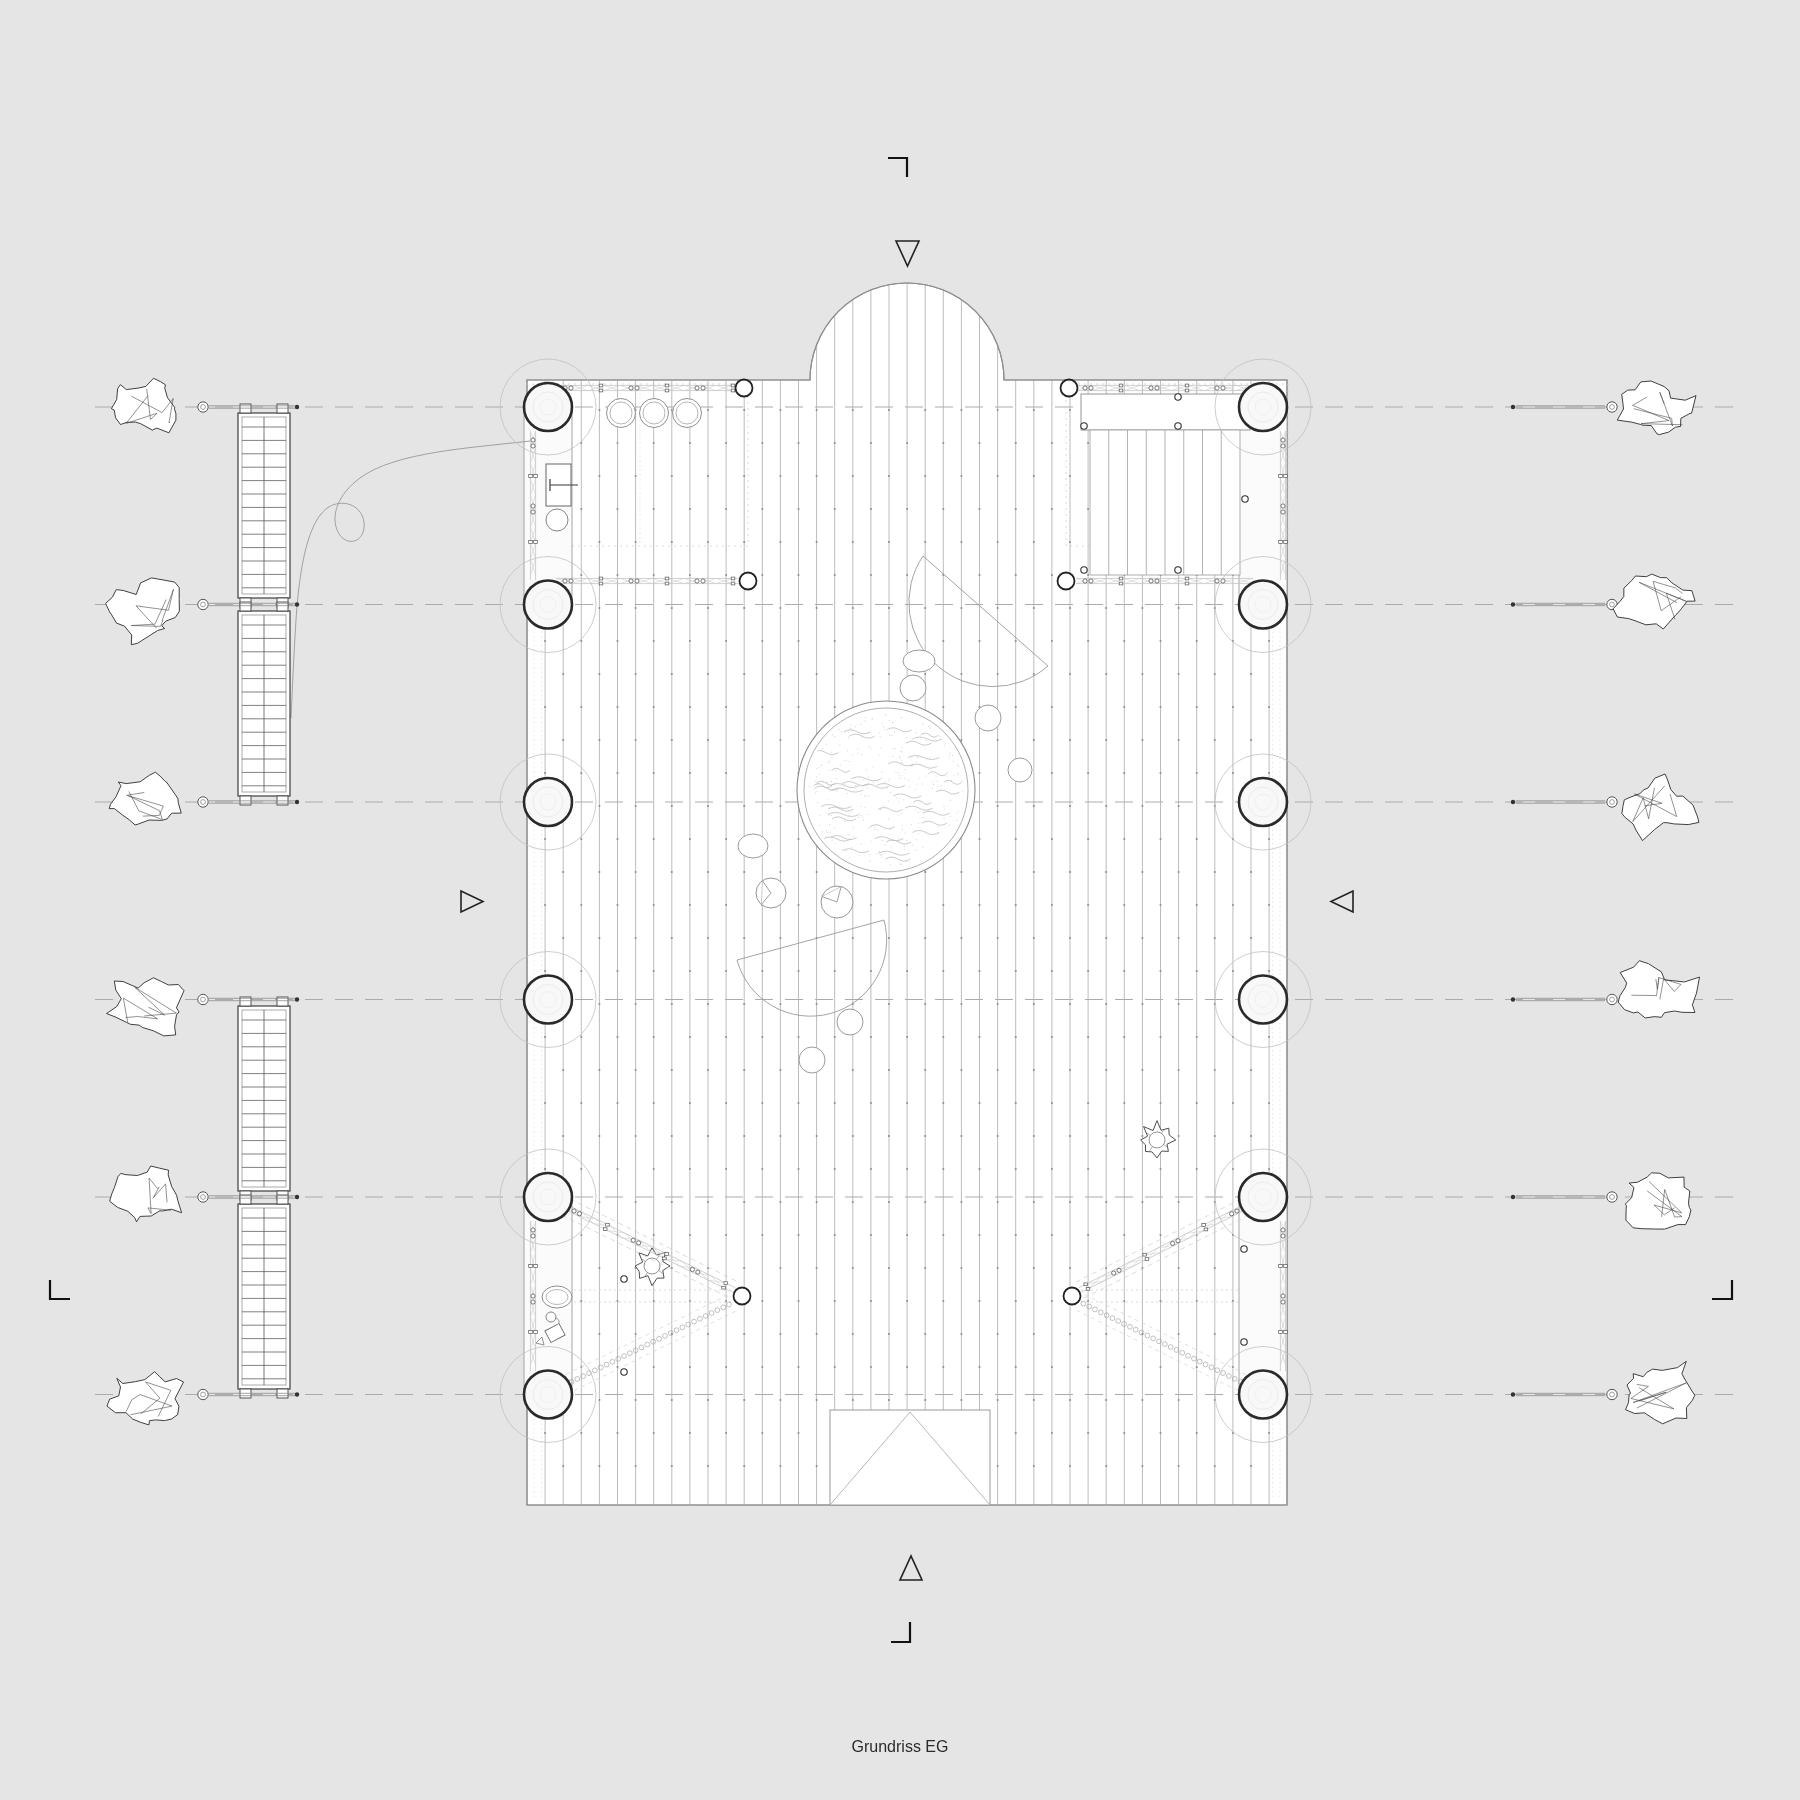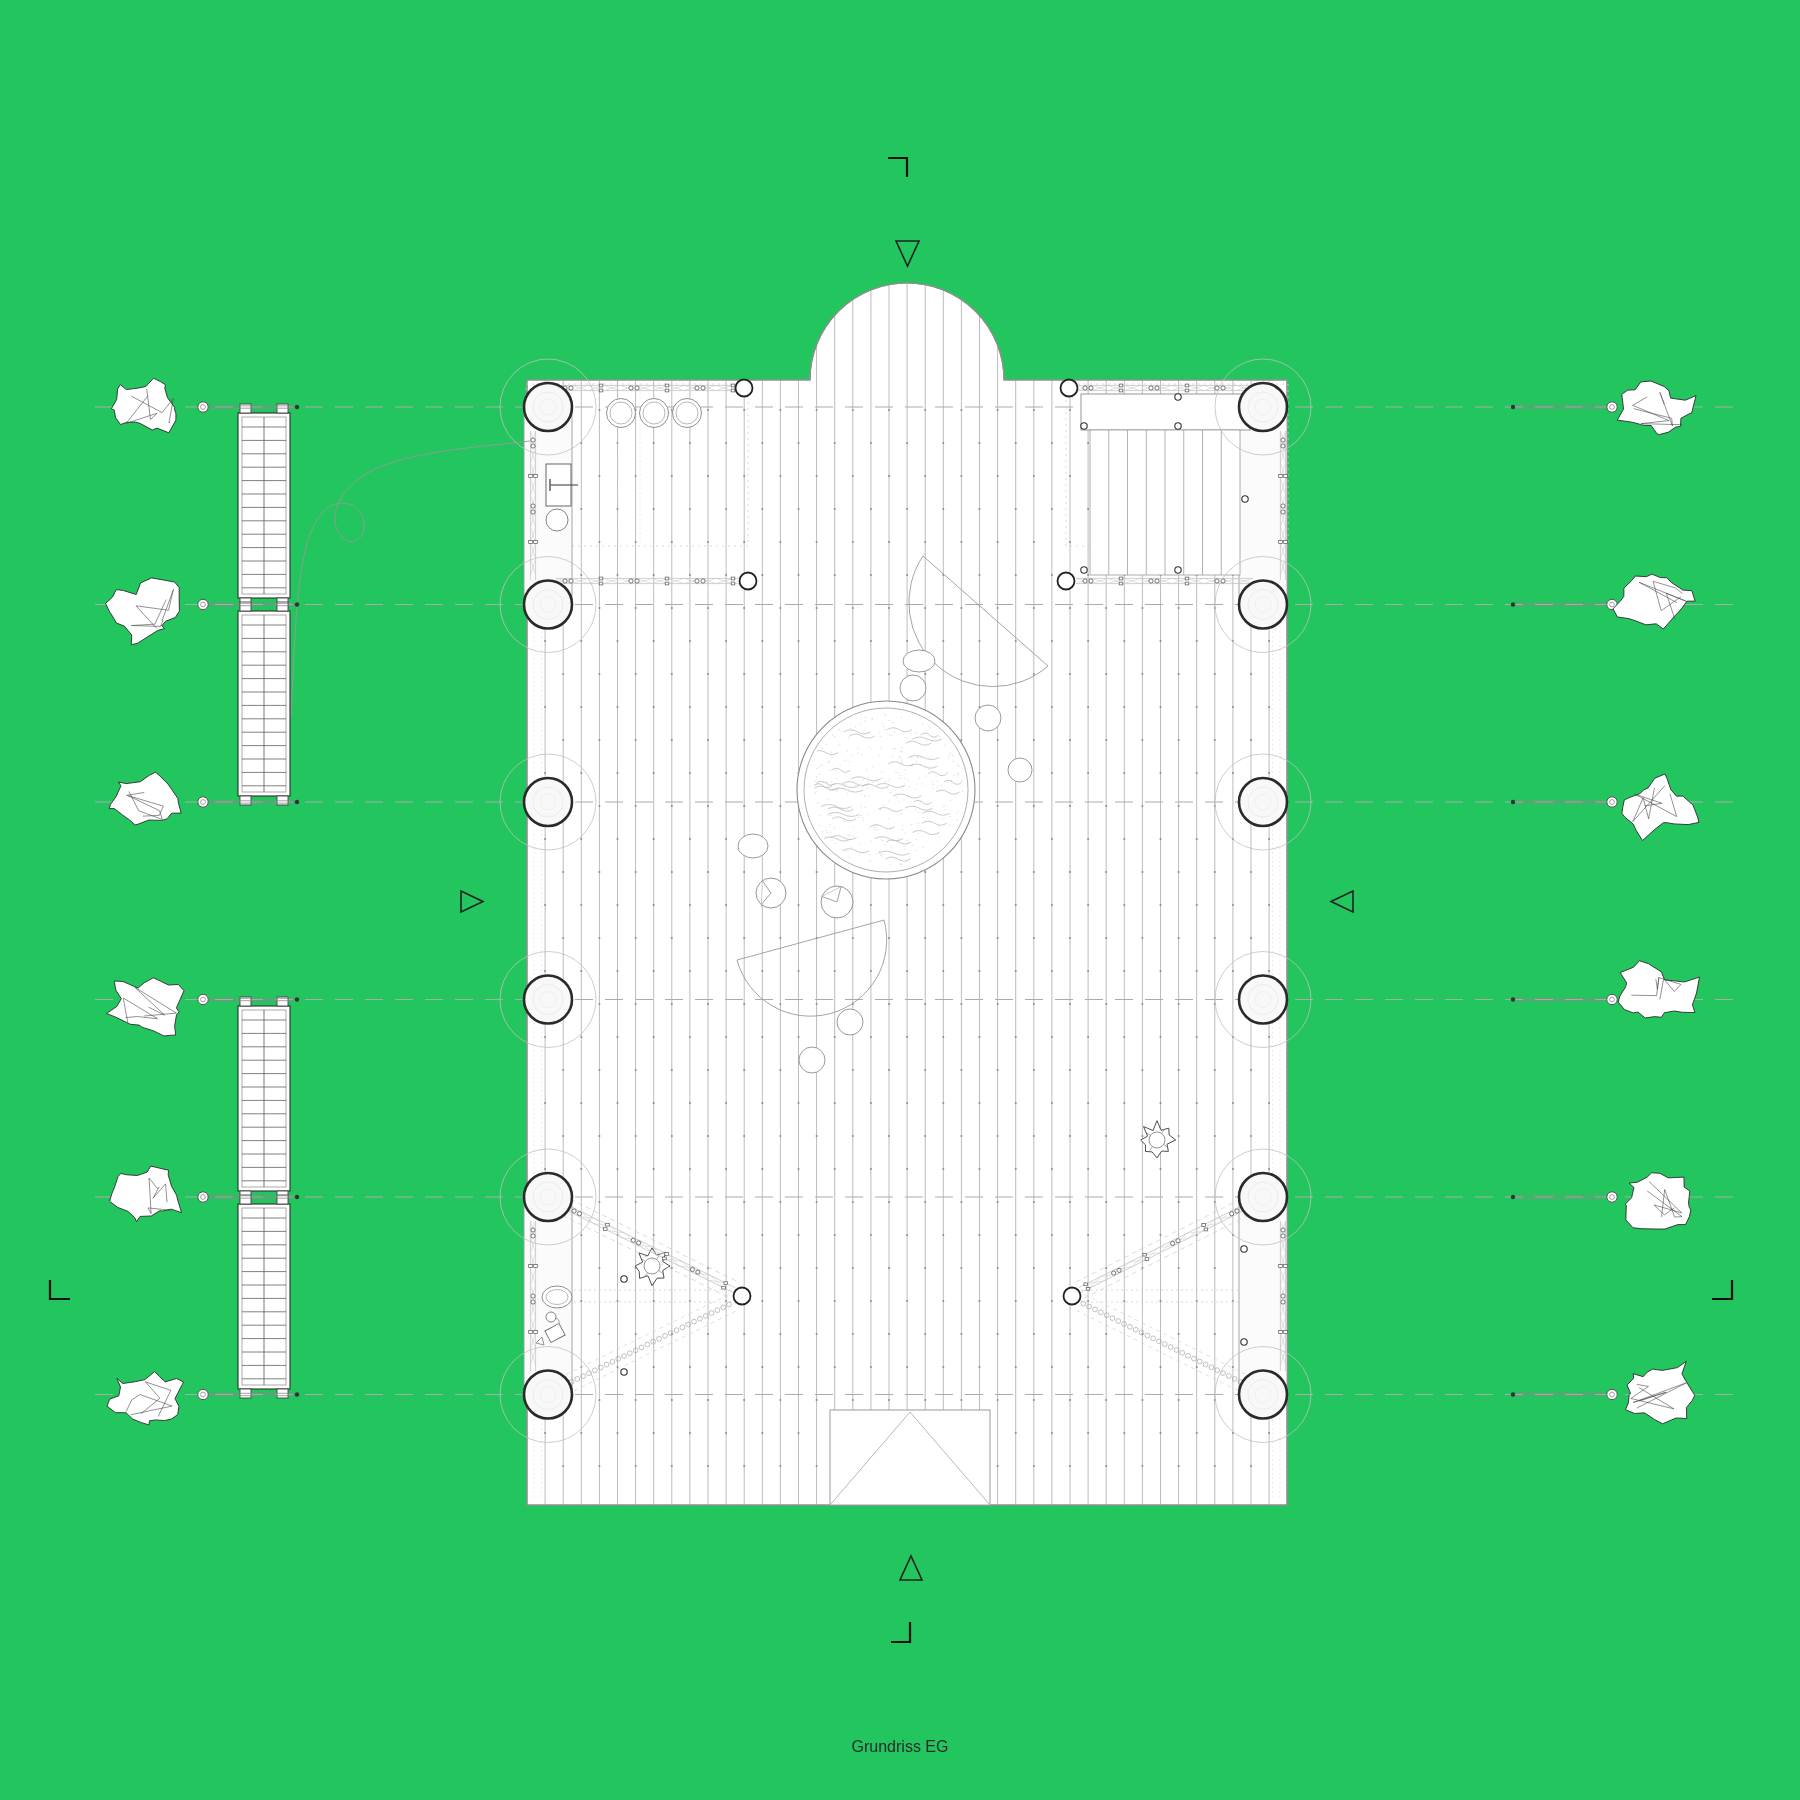--- a/index.html
+++ b/index.html
@@ -1,16 +1,16 @@
 <!DOCTYPE html>
 <html><head>
 <meta charset="utf-8">
 <style>
   html,body{margin:0;padding:0;background:#ffffff;}
-  .stage{position:relative;width:1800px;height:1800px;background:#22c55e;overflow:hidden;
+  .stage{position:relative;width:1800px;height:1800px;background:#e5e5e5;overflow:hidden;
          font-family:"Liberation Sans", sans-serif;}
   svg{position:absolute;left:0;top:0;}
   text.plan-label{font-family:"Liberation Sans", sans-serif;font-size:16px;fill:#2b2b2b;}
 </style>
 </head>
 <body>
 
 <div class="stage">
   <svg id="plan" width="1800" height="1800" viewBox="0 0 1800 1800" xmlns="http://www.w3.org/2000/svg">
     <g id="g-deck">

